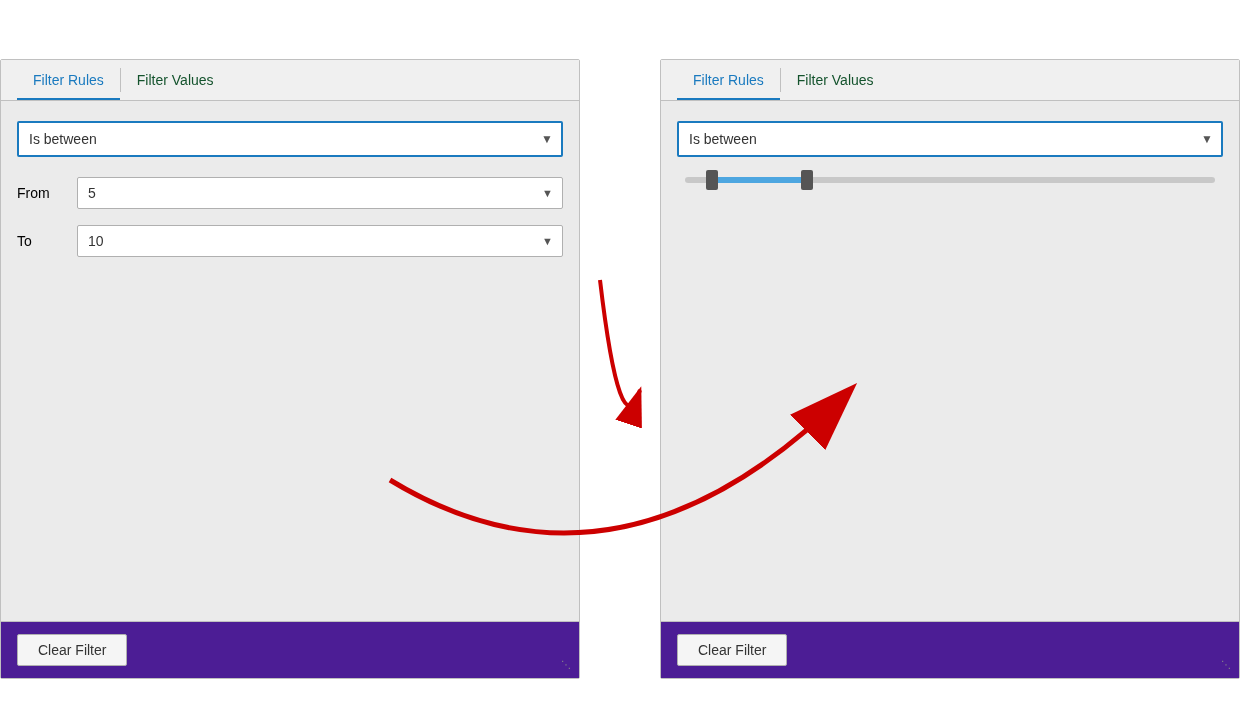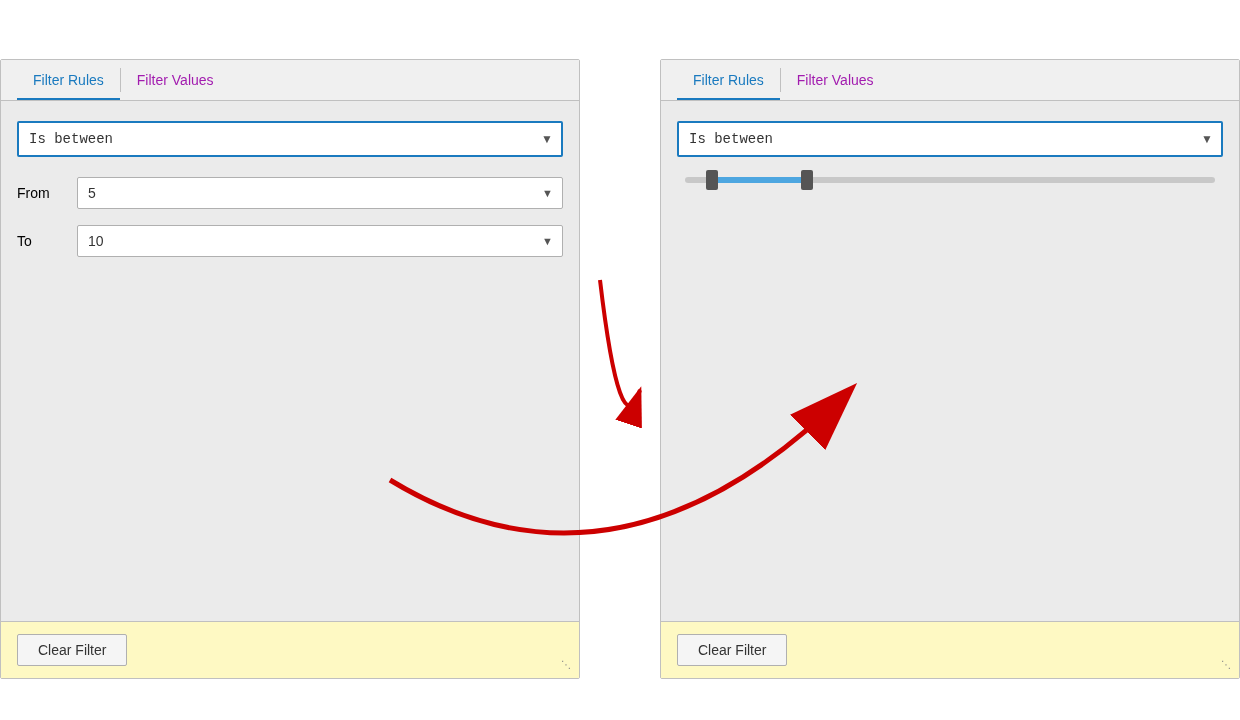--- a/index.html
+++ b/index.html
@@ -40,21 +40,21 @@
       display: flex;
       background: #f0f0f0;
       border-bottom: 1px solid #c0c0c0;
       padding: 0 16px;
     }
 
     .tab {
       padding: 12px 16px 10px;
       cursor: pointer;
       font-size: 14px;
-      color: #a21caf;
+      color: #14532d;
       border-bottom: 2px solid transparent;
       position: relative;
     }
 
     .tab.active {
       color: #1a7abf;
       border-bottom: 2px solid #1a7abf;
     }
 
     .tab-separator {
@@ -64,21 +64,21 @@
     }
 
     .panel-content {
       flex: 1;
       padding: 20px 16px;
       background: #ebebeb;
     }
 
     .panel-footer {
       padding: 12px 16px;
-      background: #fef9c3;
+      background: #4c1d95;
       border-top: 1px solid #c0c0c0;
       display: flex;
       align-items: center;
       justify-content: flex-start;
       position: relative;
     }
 
     .clear-filter-btn {
       padding: 7px 20px;
       background: #f5f5f5;
@@ -110,21 +110,20 @@
       width: 100%;
       padding: 8px 36px 8px 10px;
       background: #fff;
       border: 2px solid #1a7abf;
       border-radius: 2px;
       font-size: 14px;
       color: #333;
       appearance: none;
       -webkit-appearance: none;
       cursor: pointer;
-      font-family: Liberation Mono, monospace;
     }
 
     .select-arrow {
       position: absolute;
       right: 10px;
       top: 50%;
       transform: translateY(-50%);
       pointer-events: none;
       color: #555;
       font-size: 12px;

